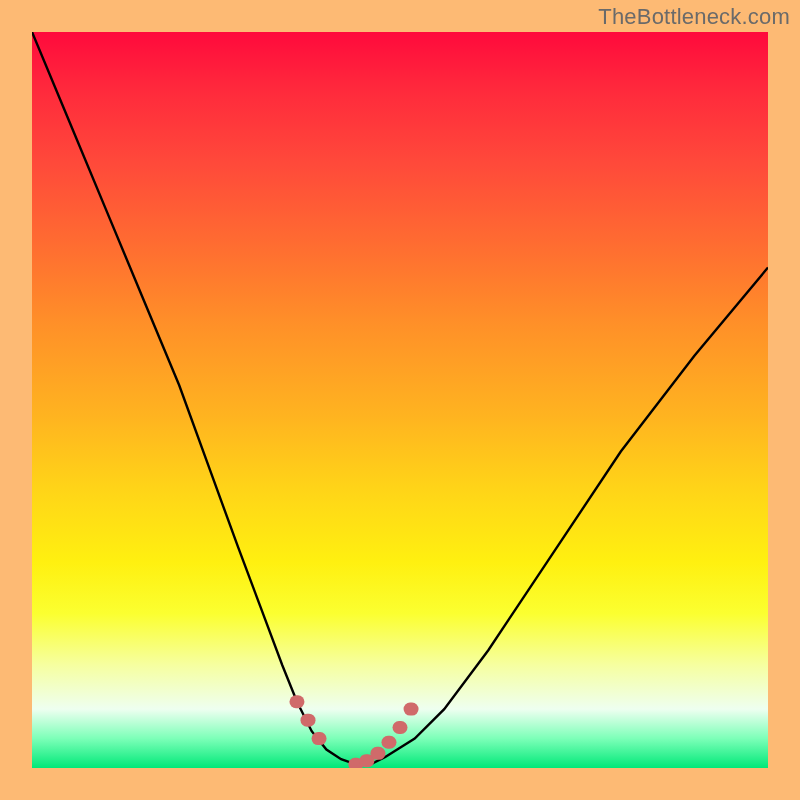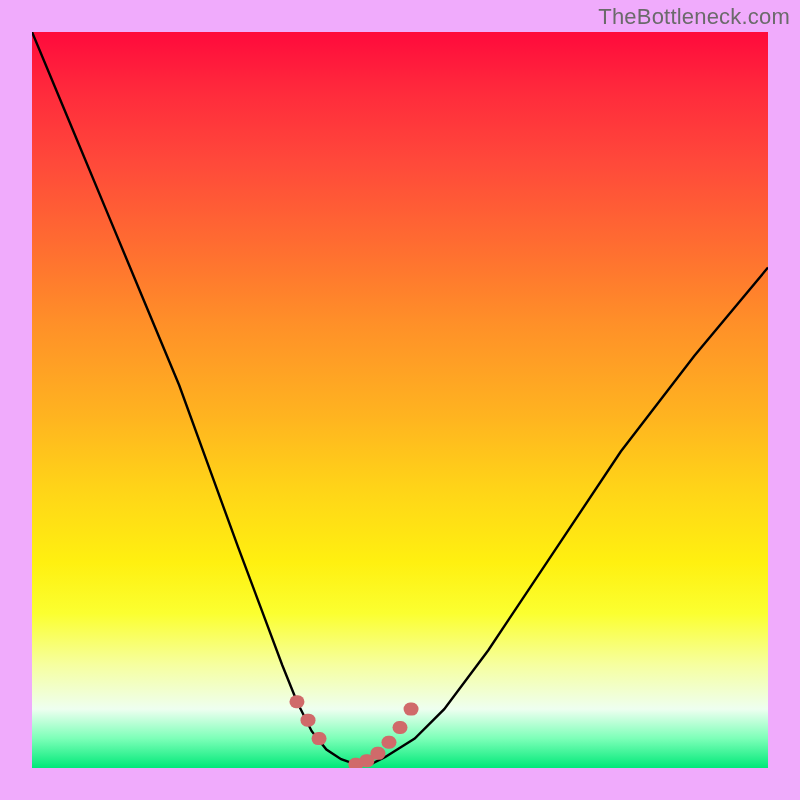--- a/index.html
+++ b/index.html
@@ -1,17 +1,17 @@
 <!DOCTYPE html>
 <html><head>
 <meta charset="utf-8">
 <style>
   html,body{margin:0;padding:0;width:800px;height:800px;background:#000;}
   .outer{
-    position:absolute;inset:0;background:#f0abfc;
+    position:absolute;inset:0;background:#fdba74;
   }
   .attrib{
     position:absolute;top:4px;right:10px;
     font-family:Arial,Helvetica,sans-serif;
     font-size:22px;color:#6a6a6a;font-weight:400;
     letter-spacing:0.2px;
   }
   .plot{
     position:absolute;
     left:32px;top:32px;width:736px;height:736px;

